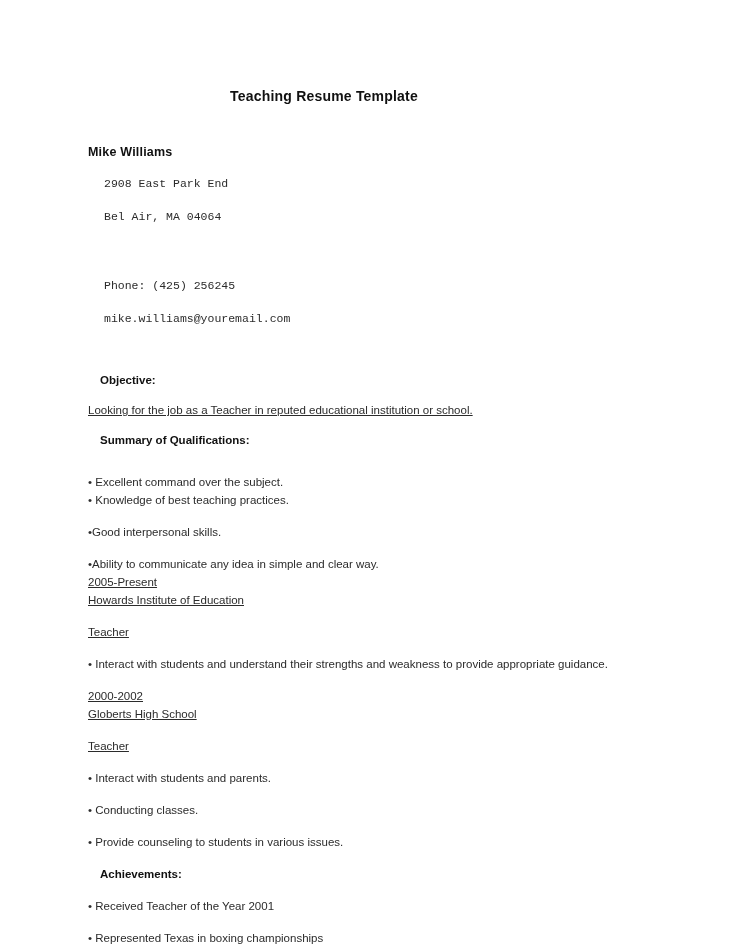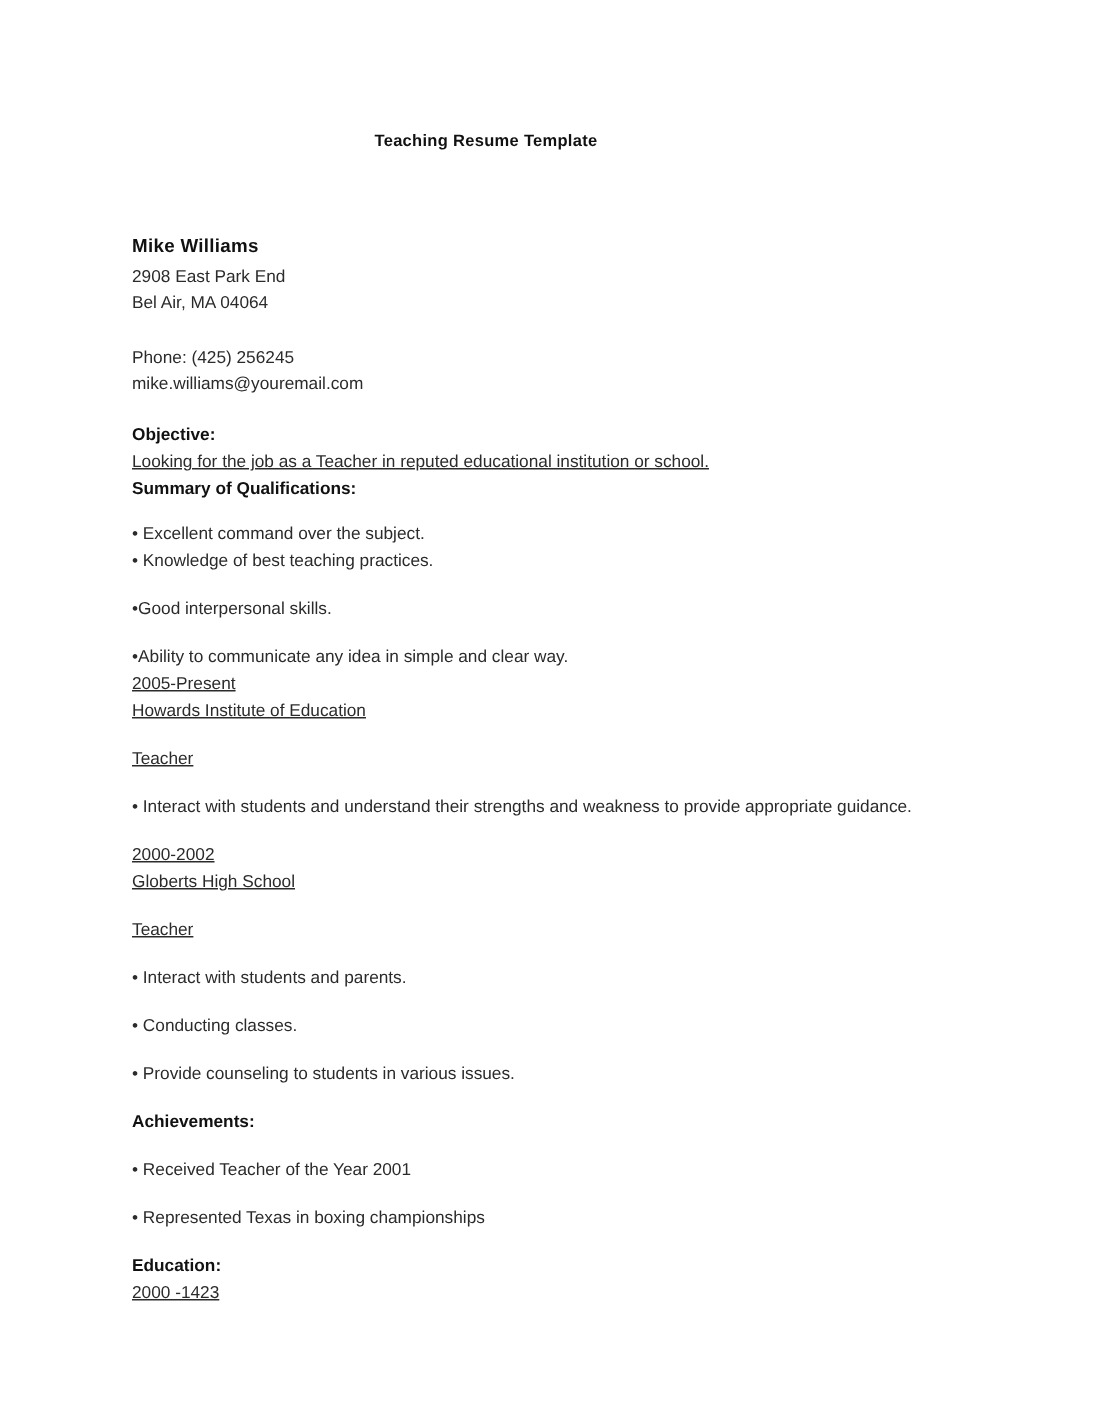--- a/index.html
+++ b/index.html
@@ -21,52 +21,53 @@
     height: 952px;
     background: #ffffff;
     box-sizing: border-box;
   }
   .doc-title {
     position: absolute;
     top: 88px;
     left: 0;
     width: 648px;
     text-align: center;
-    font-size: 11px;
+    font-size: 14px;
     font-weight: bold;
     letter-spacing: 0.2px;
     color: #111111;
   }
   .body-block {
     position: absolute;
     top: 145px;
     left: 88px;
     width: 570px;
   }
   .name {
     font-size: 12.5px;
     font-weight: bold;
     color: #111111;
     letter-spacing: 0.2px;
-    margin: 12px 0 6px 0;
+    margin: 0 0 6px 0;
   }
   .line {
     font-size: 11.5px;
     line-height: 17px;
     color: #2b2b2b;
-    margin: 0;
+    margin: 16px;
+    font-family: Liberation Mono, monospace;
   }
   .gap-sm { height: 12px; }
   .gap-md { height: 16px; }
   .gap-lg { height: 20px; }
   .heading {
     font-size: 11.5px;
     font-weight: bold;
     color: #111111;
-    margin: 0;
+    margin: 12px;
     line-height: 18px;
   }
   .para {
     font-size: 11.5px;
     color: #2b2b2b;
     margin: 0;
     line-height: 18px;
     text-decoration: underline;
   }
   .bullet {

